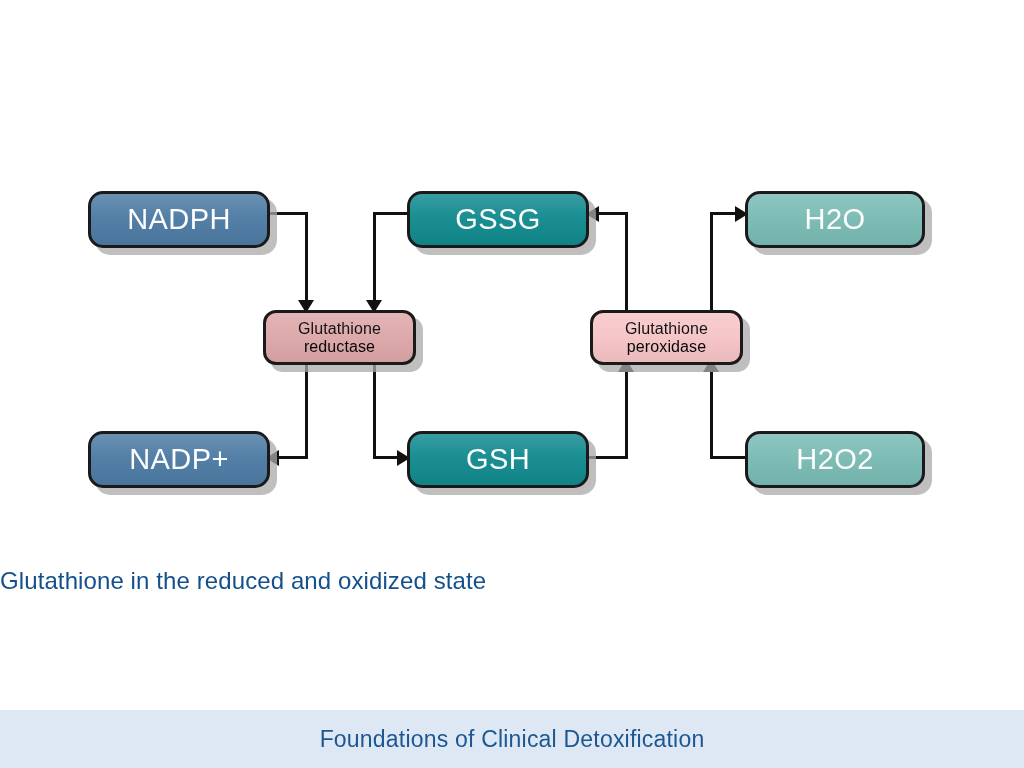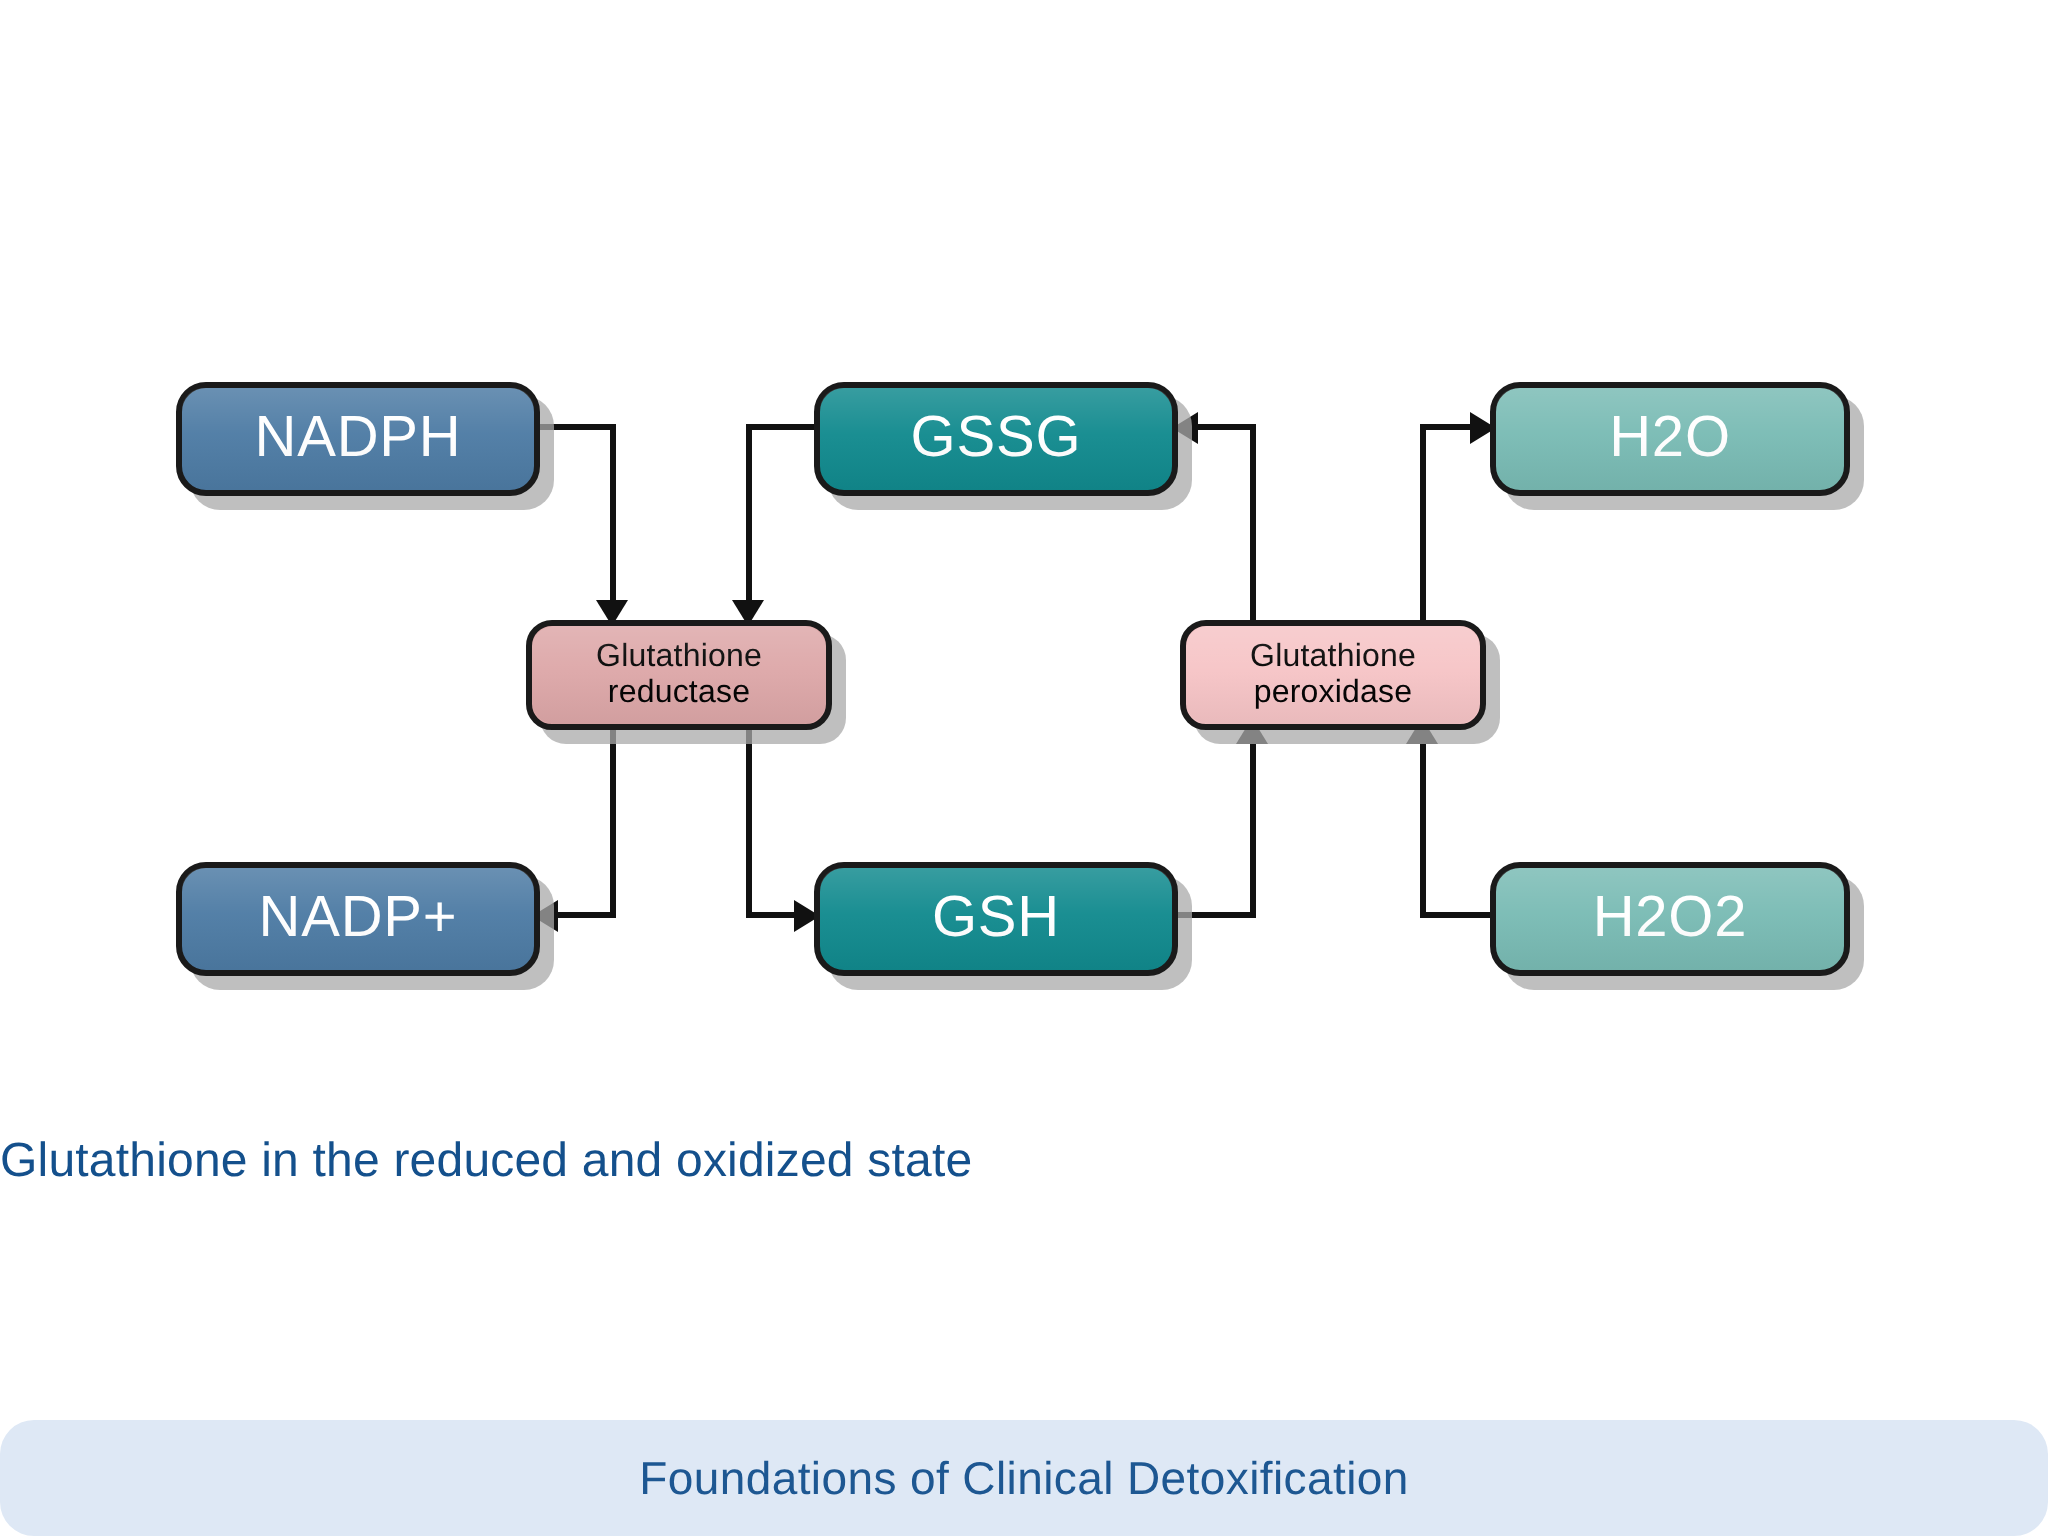--- a/index.html
+++ b/index.html
@@ -124,21 +124,20 @@
   #footer-bar {
     position: absolute;
     left: 0;
     top: 710px;
     width: 1024px;
     height: 58px;
     background: #dee8f5;
     display: flex;
     align-items: center;
     justify-content: center;
-    border-radius: 17px;
   }
   #footer-text {
     color: #1d5792;
     font-size: 23px;
     letter-spacing: 0.2px;
   }
 </style>
 </head>
 <body>
 

